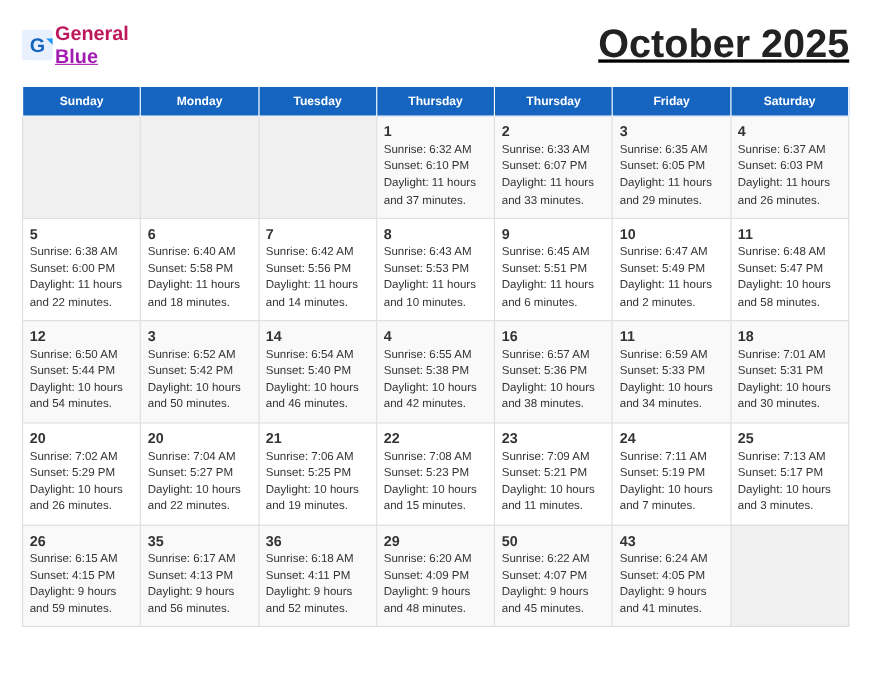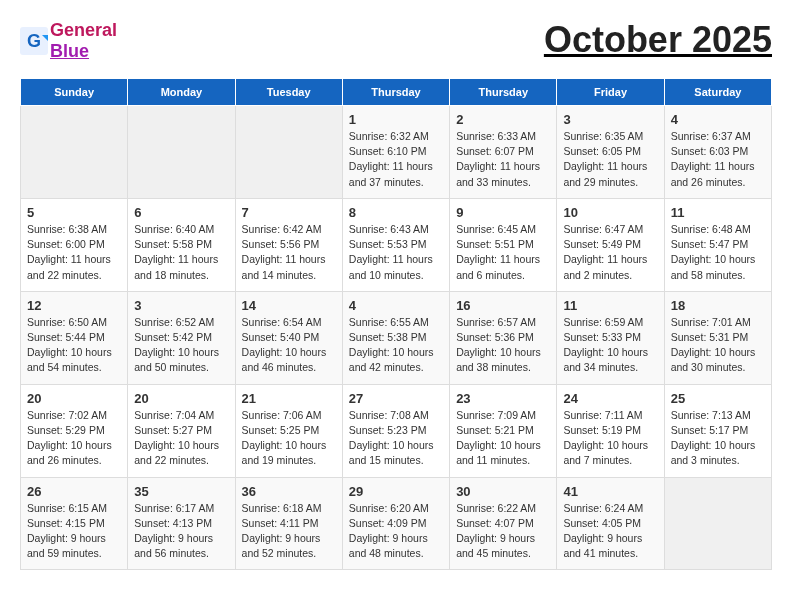--- a/index.html
+++ b/index.html
@@ -216,21 +216,21 @@
         </td>
         <td>
           <span class="day-num">20</span>
           <div class="day-info">Sunrise: 7:04 AM<br>Sunset: 5:27 PM<br>Daylight: 10 hours and 22 minutes.</div>
         </td>
         <td>
           <span class="day-num">21</span>
           <div class="day-info">Sunrise: 7:06 AM<br>Sunset: 5:25 PM<br>Daylight: 10 hours and 19 minutes.</div>
         </td>
         <td>
-          <span class="day-num">27</span>
+          <span class="day-num">22</span>
           <div class="day-info">Sunrise: 7:08 AM<br>Sunset: 5:23 PM<br>Daylight: 10 hours and 15 minutes.</div>
         </td>
         <td>
           <span class="day-num">23</span>
           <div class="day-info">Sunrise: 7:09 AM<br>Sunset: 5:21 PM<br>Daylight: 10 hours and 11 minutes.</div>
         </td>
         <td>
           <span class="day-num">24</span>
           <div class="day-info">Sunrise: 7:11 AM<br>Sunset: 5:19 PM<br>Daylight: 10 hours and 7 minutes.</div>
         </td>
@@ -250,23 +250,23 @@
         </td>
         <td>
           <span class="day-num">36</span>
           <div class="day-info">Sunrise: 6:18 AM<br>Sunset: 4:11 PM<br>Daylight: 9 hours and 52 minutes.</div>
         </td>
         <td>
           <span class="day-num">29</span>
           <div class="day-info">Sunrise: 6:20 AM<br>Sunset: 4:09 PM<br>Daylight: 9 hours and 48 minutes.</div>
         </td>
         <td>
-          <span class="day-num">30</span>
+          <span class="day-num">50</span>
           <div class="day-info">Sunrise: 6:22 AM<br>Sunset: 4:07 PM<br>Daylight: 9 hours and 45 minutes.</div>
         </td>
         <td>
-          <span class="day-num">41</span>
+          <span class="day-num">43</span>
           <div class="day-info">Sunrise: 6:24 AM<br>Sunset: 4:05 PM<br>Daylight: 9 hours and 41 minutes.</div>
         </td>
         <td class="empty"></td>
       </tr>
     </tbody>
 </table>
 
 </body></html>

